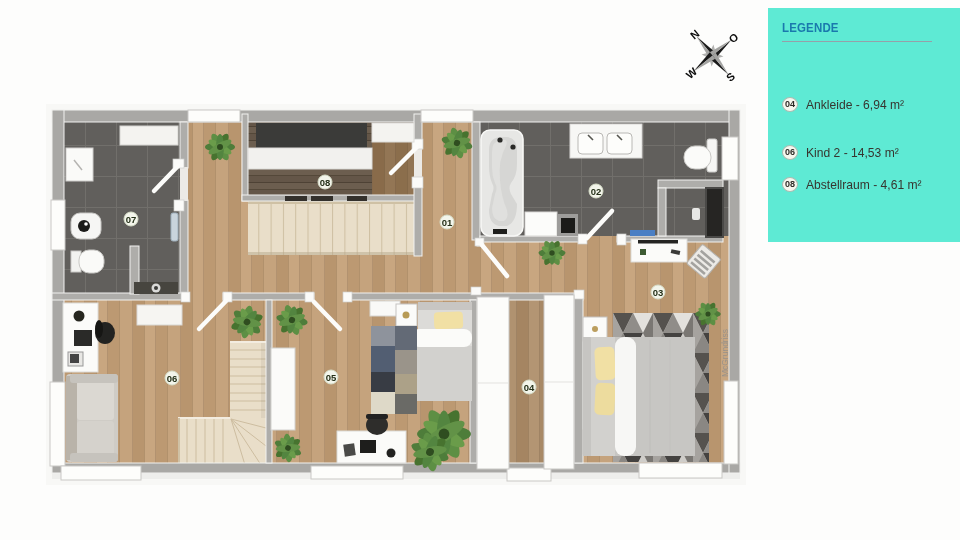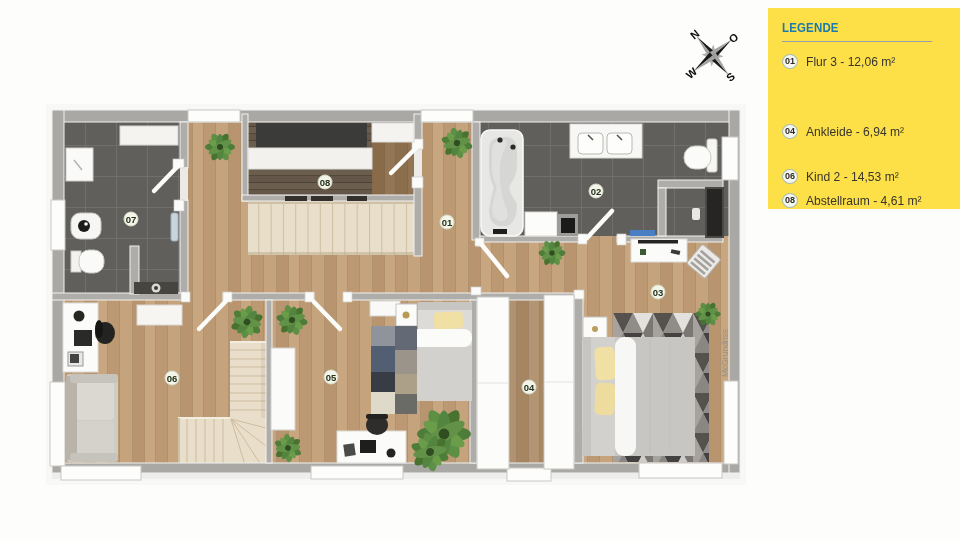--- a/index.html
+++ b/index.html
@@ -1,18 +1,18 @@
 <!DOCTYPE html>
 <html><head>
 <meta charset="utf-8">
 <style>
 html,body{margin:0;padding:0;width:960px;height:540px;background:#fdfdfc;overflow:hidden;
 font-family:"Liberation Sans",sans-serif;}
 #plansvg{position:absolute;left:0;top:0;}
-#legend{position:absolute;left:768px;top:8px;width:192px;height:201px;background:#fde047;}
+#legend{position:absolute;left:768px;top:8px;width:192px;height:234px;background:#5eead4;}
 #legend .title{margin:12px 0 0 14px;color:#1a79ad;font-size:13.5px;font-weight:bold;letter-spacing:.2px;transform:scaleX(.85);transform-origin:left;}
 #legend .rule{margin:6px 0 0 14px;width:150px;height:1px;background:#96a0a8;}
 #legend .row{position:absolute;left:14px;height:20px;line-height:20px;white-space:nowrap;}
 #legend .badge{display:inline-block;width:14px;height:13px;line-height:13px;border-radius:50%;
 background:#f5f7ee;border:1px solid #a8bcb2;color:#2e2c28;font-size:9px;font-weight:bold;text-align:center;vertical-align:middle;margin-right:8px;}
 #legend .txt{display:inline-block;color:#37352f;font-size:13px;transform:scaleX(.93);transform-origin:left;vertical-align:middle;}
 </style>
 </head>
 <body>
 <svg id="plansvg" width="960" height="540" viewBox="0 0 960 540">
@@ -515,24 +515,23 @@
 <text x="0" y="32" font-size="11" font-weight="bold" fill="#0c0c0c" text-anchor="middle">S</text>
 <text x="-27.5" y="4" font-size="11" font-weight="bold" fill="#0c0c0c" text-anchor="middle">W</text>
 </g>
 </svg>
 <div id="legend">
 
 <div class="title">LEGENDE</div>
 
 <div class="rule"></div>
 
-<div class="row" style="top:43px"><span class="badge">01</span><span class="txt">Flur 3 - 12,06 m²</span></div>
-
-
-
-<div class="row" style="top:113px"><span class="badge">04</span><span class="txt">Ankleide - 6,94 m²</span></div>
-
-
-<div class="row" style="top:158px"><span class="badge">06</span><span class="txt">Kind 2 - 14,53 m²</span></div>
-
-
-<div class="row" style="top:182px"><span class="badge">08</span><span class="txt">Abstellraum - 4,61 m²</span></div>
+
+
+
+<div class="row" style="top:86px"><span class="badge">04</span><span class="txt">Ankleide - 6,94 m²</span></div>
+
+
+<div class="row" style="top:134px"><span class="badge">06</span><span class="txt">Kind 2 - 14,53 m²</span></div>
+
+
+<div class="row" style="top:166px"><span class="badge">08</span><span class="txt">Abstellraum - 4,61 m²</span></div>
 </div>
 
 </body></html>

